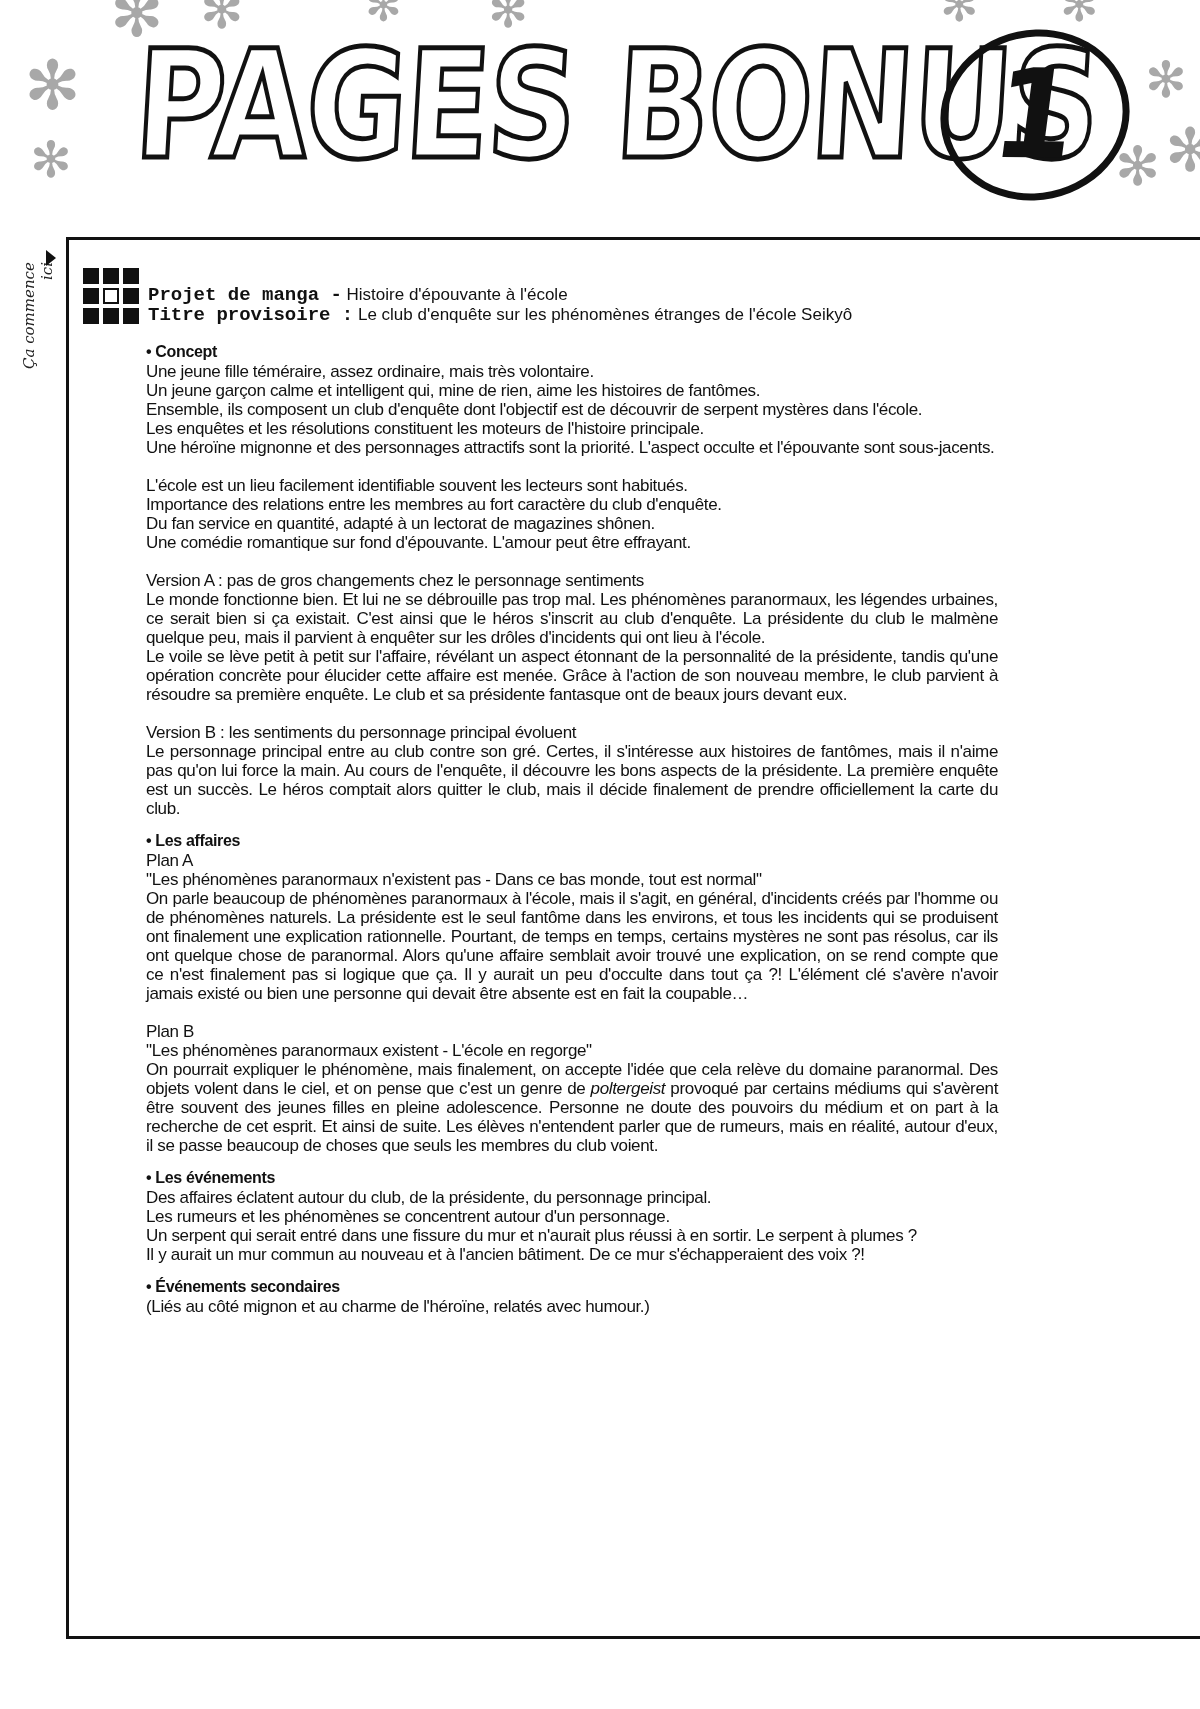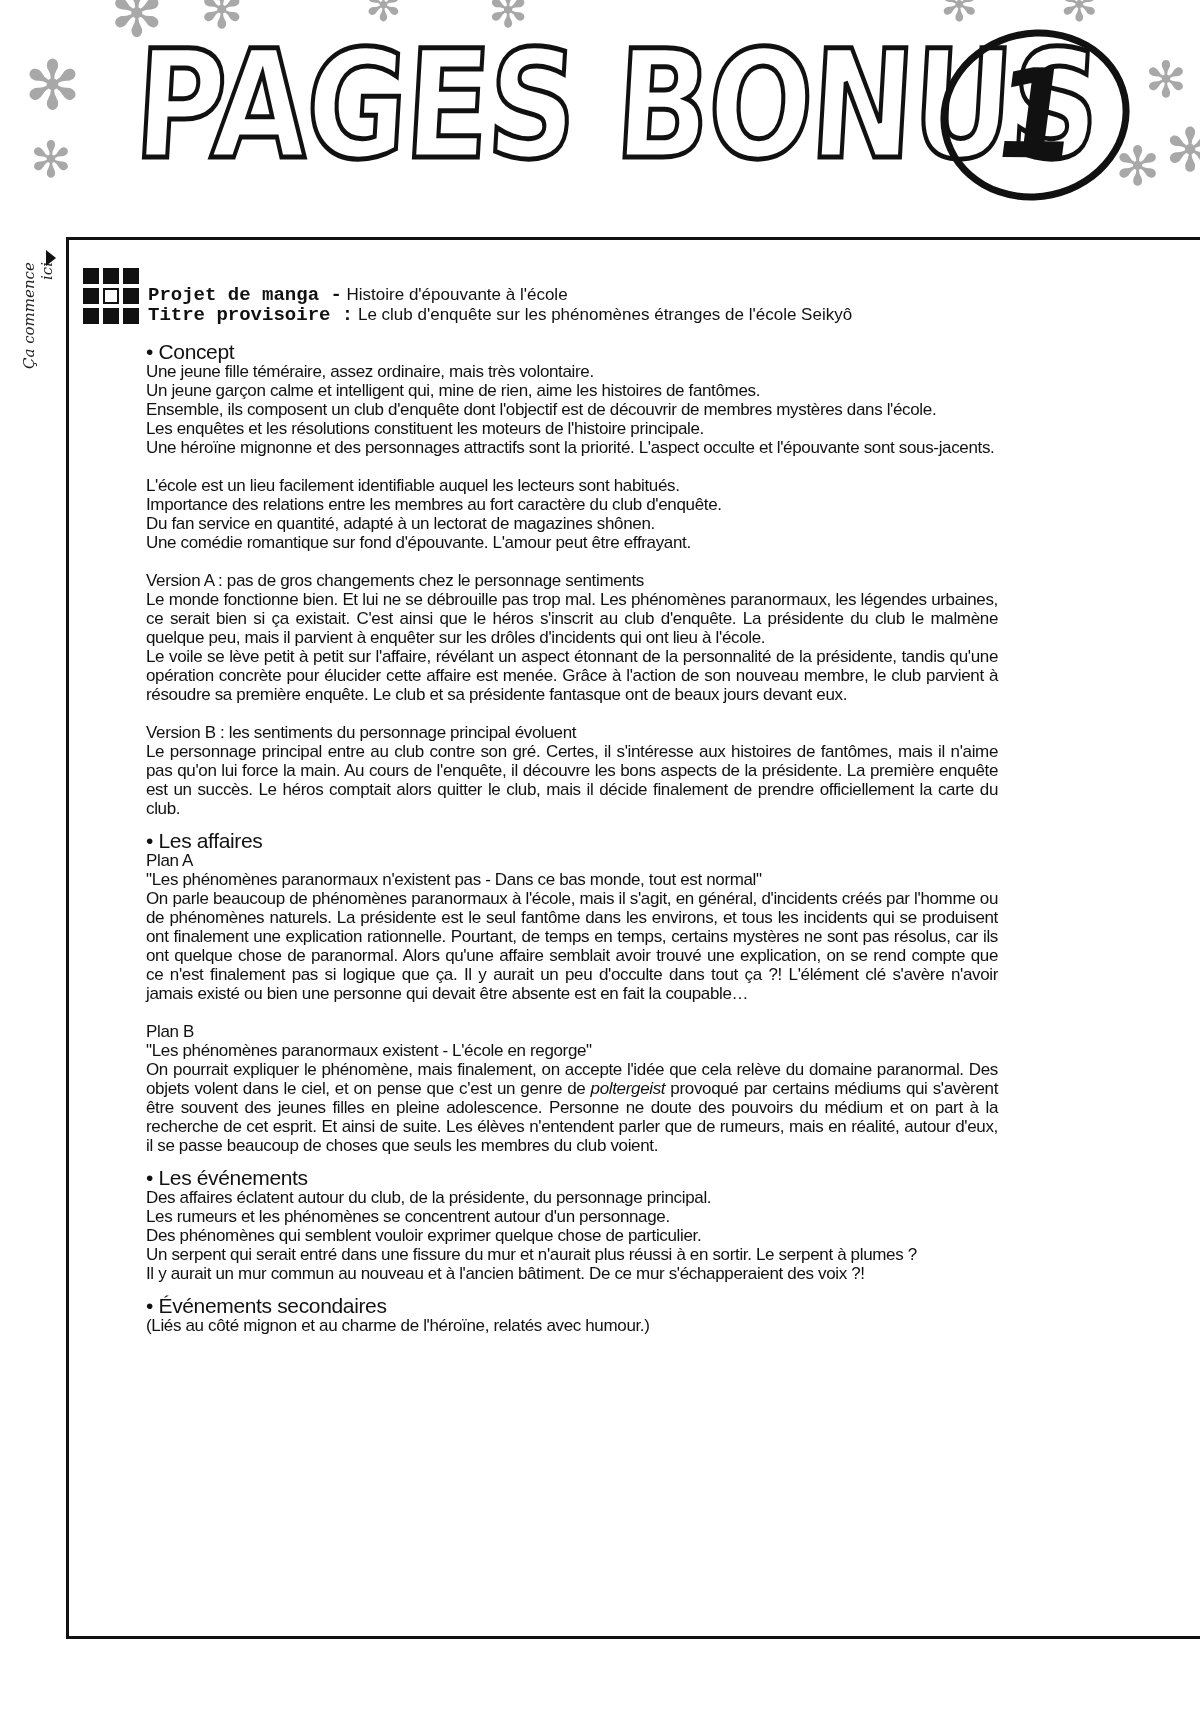--- a/index.html
+++ b/index.html
@@ -123,22 +123,22 @@
       position: absolute;
       left: 146px;
       top: 341px;
       width: 852px;
       font-size: 17px;
       line-height: 19px;
       letter-spacing: -0.35px;
     }
     .content p { text-align: justify; }
     .section-title {
-      font-weight: normal;
-      font-size: 21px;
+      font-weight: bold;
+      font-size: 16px;
       line-height: 21px;
     }
     .gap { height: 19px; }
     .gap-sm { height: 12px; }
     .content em { }
   </style>
 </head>
 <body>
 
 <div class="page">
@@ -190,25 +190,25 @@
     <div>
       <b>Titre provisoire :</b><span> Le club d'enquête sur les phénomènes étranges de l'école Seikyô</span>
     </div>
   </div>
 
   <div class="content">
 
     <div class="section-title">• Concept</div>
     <p>Une jeune fille téméraire, assez ordinaire, mais très volontaire.</p>
     <p>Un jeune garçon calme et intelligent qui, mine de rien, aime les histoires de fantômes.</p>
-    <p>Ensemble, ils composent un club d'enquête dont l'objectif est de découvrir de membres mystères dans l'école.</p>
+    <p>Ensemble, ils composent un club d'enquête dont l'objectif est de découvrir de serpent mystères dans l'école.</p>
     <p>Les enquêtes et les résolutions constituent les moteurs de l'histoire principale.</p>
     <p>Une héroïne mignonne et des personnages attractifs sont la priorité. L'aspect occulte et l'épouvante sont sous-jacents.</p>
     <div class="gap"></div>
-    <p>L'école est un lieu facilement identifiable auquel les lecteurs sont habitués.</p>
+    <p>L'école est un lieu facilement identifiable souvent les lecteurs sont habitués.</p>
     <p>Importance des relations entre les membres au fort caractère du club d'enquête.</p>
     <p>Du fan service en quantité, adapté à un lectorat de magazines shônen.</p>
     <p>Une comédie romantique sur fond d'épouvante. L'amour peut être effrayant.</p>
     <div class="gap"></div>
     <p>Version A : pas de gros changements chez le personnage sentiments</p>
     <p>Le monde fonctionne bien. Et lui ne se débrouille pas trop mal. Les phénomènes paranormaux, les légendes urbaines, ce serait bien si ça existait. C'est ainsi que le héros s'inscrit au club d'enquête. La présidente du club le malmène quelque peu, mais il parvient à enquêter sur les drôles d'incidents qui ont lieu à l'école.</p>
     <p>Le voile se lève petit à petit sur l'affaire, révélant un aspect étonnant de la personnalité de la présidente, tandis qu'une opération concrète pour élucider cette affaire est menée. Grâce à l'action de son nouveau membre, le club parvient à résoudre sa première enquête. Le club et sa présidente fantasque ont de beaux jours devant eux.</p>
     <div class="gap"></div>
     <p>Version B : les sentiments du personnage principal évoluent</p>
     <p>Le personnage principal entre au club contre son gré. Certes, il s'intéresse aux histoires de fantômes, mais il n'aime pas qu'on lui force la main. Au cours de l'enquête, il découvre les bons aspects de la présidente. La première enquête est un succès. Le héros comptait alors quitter le club, mais il décide finalement de prendre officiellement la carte du club.</p>
@@ -220,21 +220,20 @@
     <p>On parle beaucoup de phénomènes paranormaux à l'école, mais il s'agit, en général, d'incidents créés par l'homme ou de phénomènes naturels. La présidente est le seul fantôme dans les environs, et tous les incidents qui se produisent ont finalement une explication rationnelle. Pourtant, de temps en temps, certains mystères ne sont pas résolus, car ils ont quelque chose de paranormal. Alors qu'une affaire semblait avoir trouvé une explication, on se rend compte que ce n'est finalement pas si logique que ça. Il y aurait un peu d'occulte dans tout ça ?! L'élément clé s'avère n'avoir jamais existé ou bien une personne qui devait être absente est en fait la coupable…</p>
     <div class="gap"></div>
     <p>Plan B</p>
     <p>"Les phénomènes paranormaux existent - L'école en regorge"</p>
     <p><span>On pourrait expliquer le phénomène, mais finalement, on accepte l'idée que cela relève du domaine paranormal. Des objets volent dans le ciel, et on pense que c'est un genre de </span><em>poltergeist</em><span> provoqué par certains médiums qui s'avèrent être souvent des jeunes filles en pleine adolescence. Personne ne doute des pouvoirs du médium et on part à la recherche de cet esprit. Et ainsi de suite. Les élèves n'entendent parler que de rumeurs, mais en réalité, autour d'eux, il se passe beaucoup de choses que seuls les membres du club voient.</span></p>
     <div class="gap-sm"></div>
 
     <div class="section-title">• Les événements</div>
     <p>Des affaires éclatent autour du club, de la présidente, du personnage principal.</p>
     <p>Les rumeurs et les phénomènes se concentrent autour d'un personnage.</p>
-    <p>Des phénomènes qui semblent vouloir exprimer quelque chose de particulier.</p>
     <p>Un serpent qui serait entré dans une fissure du mur et n'aurait plus réussi à en sortir. Le serpent à plumes ?</p>
     <p>Il y aurait un mur commun au nouveau et à l'ancien bâtiment. De ce mur s'échapperaient des voix ?!</p>
     <div class="gap-sm"></div>
 
     <div class="section-title">• Événements secondaires</div>
     <p>(Liés au côté mignon et au charme de l'héroïne, relatés avec humour.)</p>
   </div>
 </div>
 
 </body></html>

